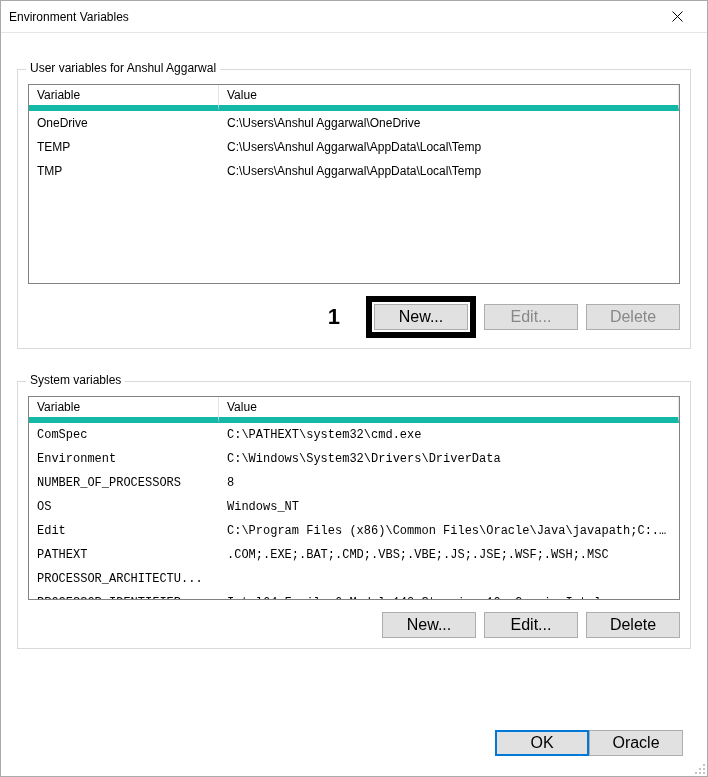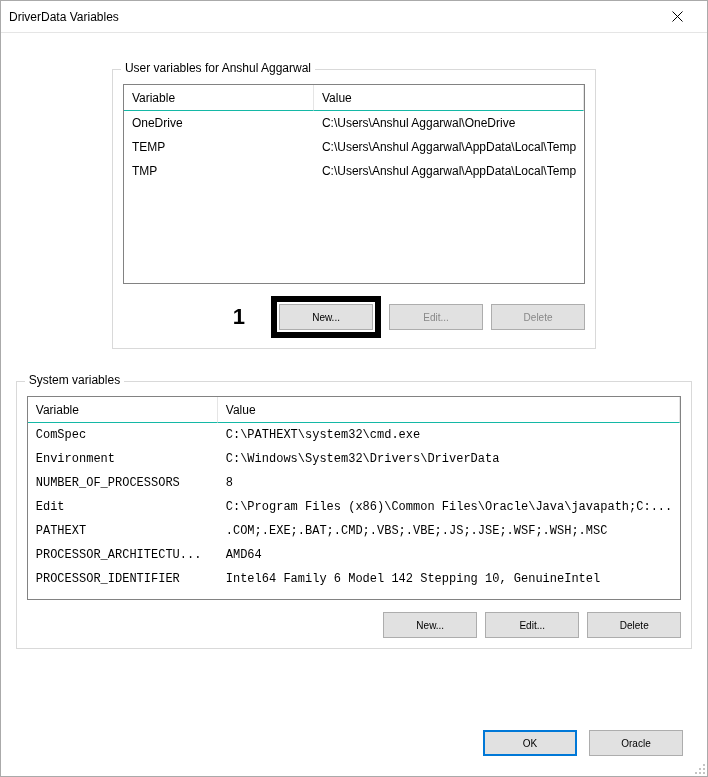--- a/index.html
+++ b/index.html
@@ -32,21 +32,20 @@
   align-items: center;
   justify-content: center;
   cursor: pointer;
 }
 .titlebar .close svg { width: 11px; height: 11px; }
 .content {
   flex: 1;
   padding: 16px;
   display: flex;
   flex-direction: column;
-  align-items: center;
 }
 .groupbox {
   border: 1px solid #d9d9d9;
   position: relative;
   margin-top: 20px;
   padding: 14px 10px 10px 10px;
 }
 .groupbox-label {
   position: absolute;
   top: -9px;
@@ -66,21 +65,21 @@
   overflow-y: scroll;
   font-family: Liberation Mono, monospace;
 }
 .table-row {
   display: flex;
   height: 24px;
   align-items: center;
 }
 .table-header .cell {
   border-right: 1px solid #e5e5e5;
-  border-bottom: 1px solid #14b8a6;
+  border-bottom: 6px solid #14b8a6;
   height: 26px;
   display: flex;
   align-items: center;
   font-weight: normal;
 }
 .table-header { display: flex; background: #fff; }
 .cell {
   padding: 0 8px;
   white-space: nowrap;
   overflow: hidden;
@@ -94,21 +93,21 @@
   gap: 8px;
   margin-top: 12px;
   align-items: center;
 }
 .btn {
   width: 94px;
   height: 26px;
   background: #e1e1e1;
   border: 1px solid #adadad;
   font-family: inherit;
-  font-size: 10px;
+  font-size: 16px;
   cursor: pointer;
   display: flex;
   align-items: center;
   justify-content: center;
 }
 .btn:disabled {
   color: #888;
   cursor: default;
 }
 .btn.primary {
@@ -122,41 +121,41 @@
 .callout-label {
   font-size: 22px;
   font-weight: bold;
   margin-right: 18px;
   display: flex;
   align-items: center;
 }
 .footer {
   display: flex;
   justify-content: flex-end;
-  gap: 12px;
+  gap: 0;
   padding: 16px 24px 20px 16px;
 }
 .resize-grip {
   position: absolute;
   right: 2px;
   bottom: 2px;
   width: 14px;
   height: 14px;
 }
 
 .table-scroll::-webkit-scrollbar { width: 17px; }
 .table-scroll::-webkit-scrollbar-track { background: #f0f0f0; }
 .table-scroll::-webkit-scrollbar-thumb { background: #c2c2c2; }
 </style>
 </head>
 <body>
 
 <div class="window">
   <div class="titlebar">
-    <span class="title">DriverData Variables</span>
+    <span class="title">Environment Variables</span>
     <div class="close">
       <svg viewBox="0 0 11 11">
           <path d="M0.5 0.5 L10.5 10.5 M10.5 0.5 L0.5 10.5" stroke="#000" stroke-width="1" fill="none"></path>
         </svg>
     </div>
   </div>
 
   <div class="content">
 
     <div class="groupbox">
@@ -208,30 +207,33 @@
             </div>
             <div class="table-row">
               <div class="cell col-var">Environment</div>
               <div class="cell col-val">C:\Windows\System32\Drivers\DriverData</div>
             </div>
             <div class="table-row">
               <div class="cell col-var">NUMBER_OF_PROCESSORS</div>
               <div class="cell col-val">8</div>
             </div>
             <div class="table-row">
+              <div class="cell col-var">OS</div>
+              <div class="cell col-val">Windows_NT</div>
+            </div>
+            <div class="table-row">
               <div class="cell col-var">Edit</div>
               <div class="cell col-val">C:\Program Files (x86)\Common Files\Oracle\Java\javapath;C:...</div>
             </div>
             <div class="table-row">
               <div class="cell col-var">PATHEXT</div>
               <div class="cell col-val">.COM;.EXE;.BAT;.CMD;.VBS;.VBE;.JS;.JSE;.WSF;.WSH;.MSC</div>
             </div>
             <div class="table-row">
               <div class="cell col-var">PROCESSOR_ARCHITECTU...</div>
-              <div class="cell col-val">AMD64</div>
             </div>
             <div class="table-row">
               <div class="cell col-var">PROCESSOR_IDENTIFIER</div>
               <div class="cell col-val">Intel64 Family 6 Model 142 Stepping 10, GenuineIntel</div>
             </div>
           </div>
       </div>
 
       <div class="btn-row">
         <button class="btn">New...</button>

